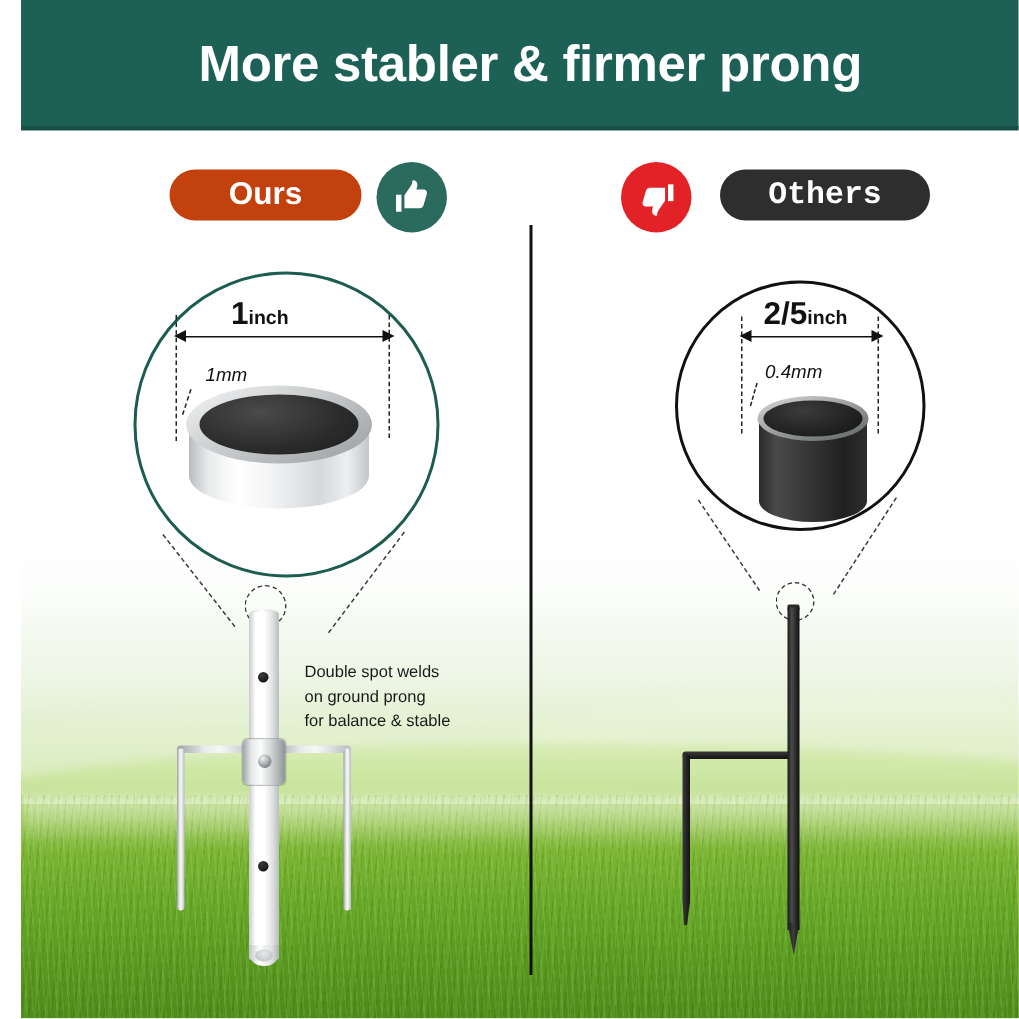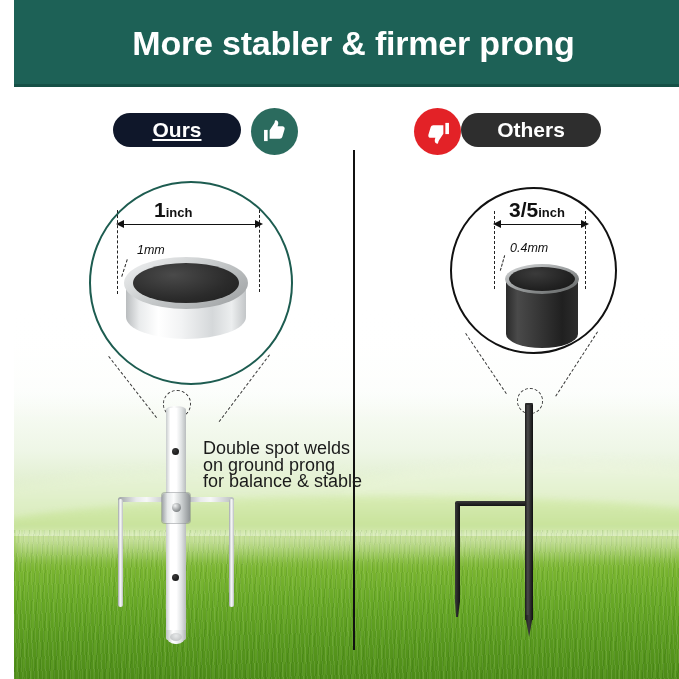--- a/index.html
+++ b/index.html
@@ -37,22 +37,22 @@
   .photo-fade{position:absolute;left:0;top:0;width:679px;height:120px;
       background:linear-gradient(to bottom,#ffffff 0%,rgba(255,255,255,.92) 35%,rgba(255,255,255,0) 100%);}
 
   
   .divider{position:absolute;left:339px;top:150px;width:2px;height:500px;background:#111;}
 
   
   .badge-row{position:absolute;top:108px;height:56px;}
   .pill{position:absolute;top:5px;height:34px;border-radius:17px;color:#fff;
         font-size:21px;font-weight:bold;display:flex;align-items:center;justify-content:center;}
-  .pill-ours{left:0;width:128px;background:#0f172a;text-decoration:underline;}
-  .pill-others{left:47px;width:140px;background:#2e2e2e;}
+  .pill-ours{left:0;width:128px;background:#c2410c;}
+  .pill-others{left:66px;width:140px;background:#2e2e2e;font-family:Liberation Mono, monospace;}
   .circ{position:absolute;top:0;width:47px;height:47px;border-radius:50%;
         display:flex;align-items:center;justify-content:center;}
   .circ-up{left:138px;background:#2b6b5e;}
   .circ-down{left:0;background:#e32227;}
   .circ svg{display:block;}
 
   
   .mag{position:absolute;border-radius:50%;background:#fff;}
   .mag-ours{left:75px;top:181px;width:200px;height:200px;border:2px solid #1d5c50;}
   .mag-others{left:436px;top:187px;width:163px;height:163px;border:2px solid #111;}
@@ -82,21 +82,21 @@
   .tube-b-body{position:absolute;left:1px;top:14px;width:72px;height:70px;border-radius:0 0 36px 36px/0 0 14px 14px;
      background:linear-gradient(to right,#2a2a2a 0%,#4a4a4a 16%,#3a3a3a 40%,#202020 78%,#2d2d2d 100%);}
   .tube-b-rim{position:absolute;left:0;top:0;width:74px;height:30px;border-radius:50%;
      background:linear-gradient(160deg,#d7d9da,#9a9d9e 50%,#5d6060 100%);}
   .tube-b-hole{position:absolute;left:4px;top:3px;width:66px;height:24px;border-radius:50%;
      background:radial-gradient(ellipse at 40% 28%,#3b3b3b,#222 60%,#141414 100%);}
   .leader-line{position:absolute;height:0;border-top:1px dashed #3a3a3a;transform-origin:0 0;}
   .focus-circle{position:absolute;border-radius:50%;border:1px dashed #3a3a3a;}
 
   
-  .note{position:absolute;left:189px;top:440px;color:#1a1a1a;font-size:18px;line-height:16.5px;
+  .note{position:absolute;left:189px;top:440px;color:#1a1a1a;font-size:11px;line-height:16.5px;
         white-space:pre-line;}
 
   
   .ours-pole{position:absolute;left:152px;top:408px;width:20px;height:232px;
      background:linear-gradient(to right,#c8cccd 0%,#ffffff 22%,#ffffff 52%,#e2e5e6 76%,#b9bdbe 100%);
      border-radius:3px 3px 2px 2px;}
   .ours-pole-tip{position:absolute;left:152px;top:630px;width:20px;height:14px;border-radius:0 0 9px 9px;
      background:linear-gradient(to right,#bfc3c4,#ffffff 35%,#dfe2e3 75%,#aeb2b3);}
   .ours-pole-tiphole{position:absolute;left:156px;top:633px;width:12px;height:8px;border-radius:50%;
      background:radial-gradient(ellipse at 50% 35%,#e7e9ea,#b7babb);}
@@ -193,21 +193,21 @@
     </div>
   </div>
 
   <div class="mag mag-others">
     <div class="dash-v" style="left:42px;top:22px;height:78px;"></div>
     <div class="dash-v" style="left:133px;top:22px;height:78px;"></div>
     <div class="arrow-line" style="left:46px;top:35px;width:85px;"></div>
     <div class="arrow-head ah-left" style="left:41px;top:31px;"></div>
     <div class="arrow-head ah-right" style="left:129px;top:31px;"></div>
     <div class="dim-label" style="left:57px;top:9px;">
-      <span class="big">3/5</span><span class="small">inch</span>
+      <span class="big">2/5</span><span class="small">inch</span>
     </div>
     <div class="wall-label" style="left:58px;top:52px;">0.4mm</div>
     <div class="dash-v" style="left:50px;top:66px;height:16px;transform:rotate(16deg);"></div>
 
     <div class="tube-b">
       <div class="tube-b-body"></div>
       <div class="tube-b-rim"></div>
       <div class="tube-b-hole"></div>
     </div>
   </div>

